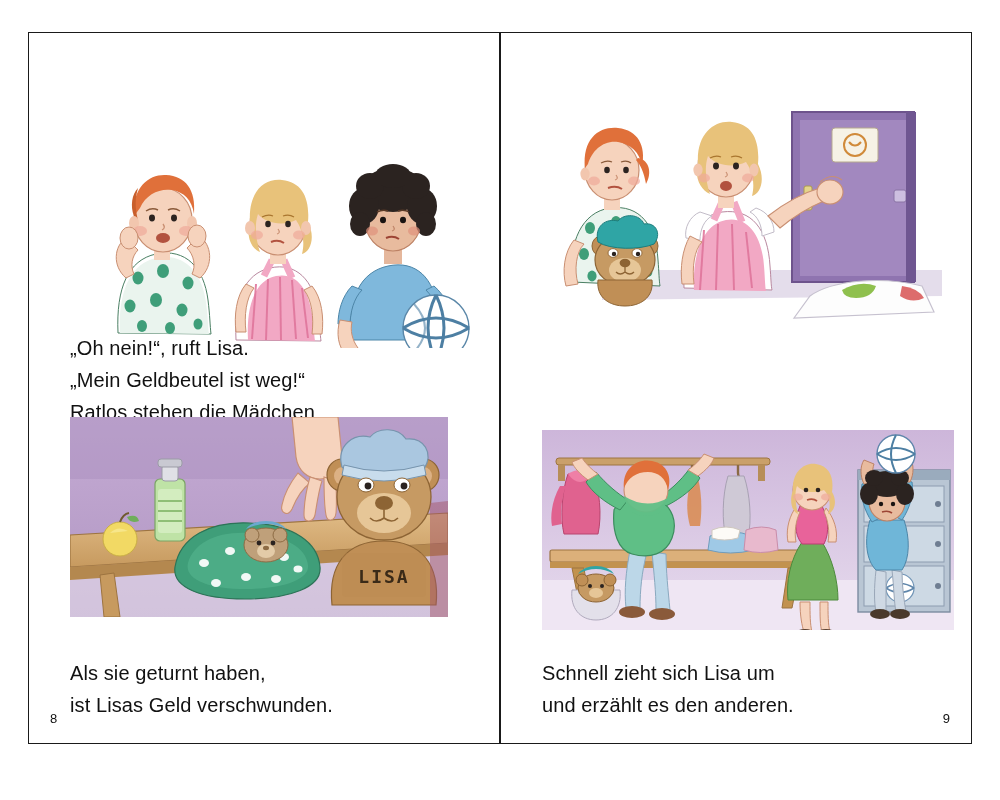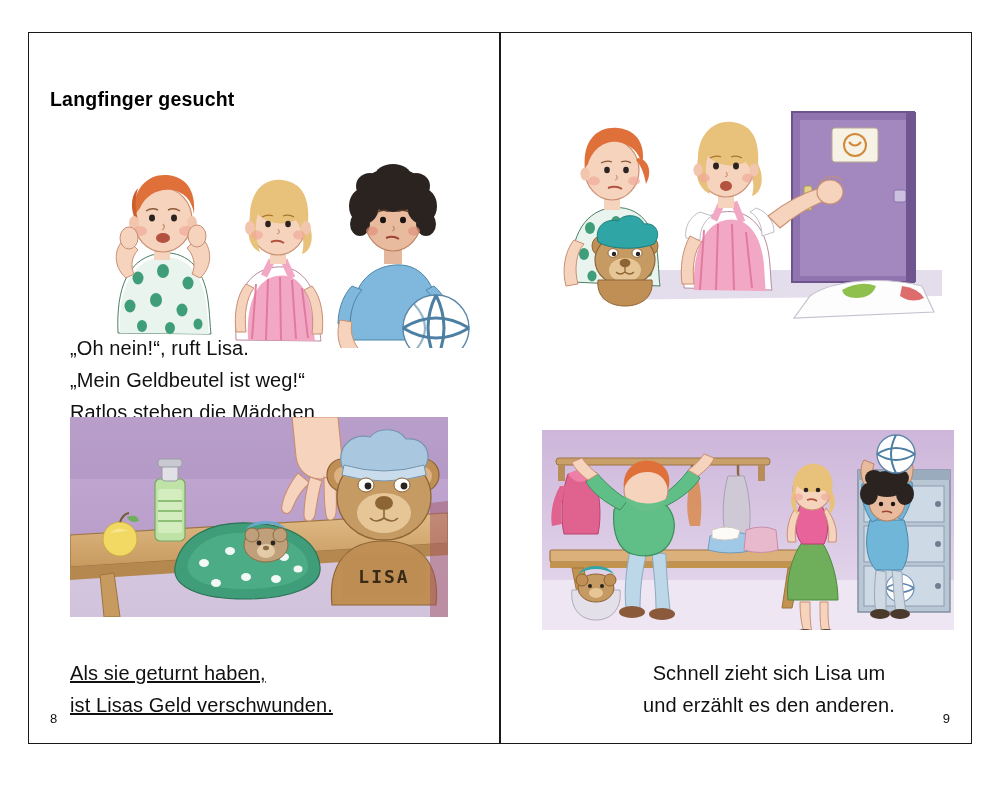--- a/index.html
+++ b/index.html
@@ -97,21 +97,20 @@
 <body>
 
 <div class="page-spread">
 
   <div class="frame"></div>
   <div class="gutter"></div>
 
   <div class="page page-left">
     <div class="page-inner">
 
-      <div class="chapter-title">Langfinger gesucht</div>
 
       <div class="illo" style="left:40px; top:96px; width:404px; height:220px;">
         <svg width="404" height="220" viewBox="0 0 404 220" xmlns="http://www.w3.org/2000/svg">
 
           <g>
 
             <path d="M50 205 C48 160 60 132 88 126 C118 120 136 140 140 172 C142 188 142 198 143 206 Z" fill="#ffffff" stroke="#4a7f63" stroke-width="1"></path>
             <path d="M52 205 C50 164 62 136 88 130 C116 124 134 144 138 174 C140 189 140 199 141 206 Z" fill="#eaf4ee"></path>
 
             <g fill="#3f9e79">
@@ -336,21 +335,21 @@
             <circle cx="76" cy="51" r="3.4" fill="#2b2320"></circle>
 
             <rect x="14" y="118" width="84" height="44" rx="4" fill="#b98a51" opacity=".35"></rect>
             <text x="56" y="148" font-family="DejaVu Sans Mono, monospace" font-size="18" font-weight="bold" fill="#3a2a18" text-anchor="middle" letter-spacing="2">LISA</text>
           </g>
 
           <path d="M360 86 L378 84 L378 200 L360 200 Z" fill="#a4576a" opacity=".5"></path>
         </svg>
       </div>
 
-      <div class="body-text" style="left:42px; top:625px; width:420px;text-decoration:underline;">Als sie geturnt haben,
+      <div class="body-text" style="left:42px; top:625px; width:420px;">Als sie geturnt haben,
 ist Lisas Geld verschwunden.</div>
 
       <div class="page-number pn-left">8</div>
     </div>
   </div>
 
   <div class="page page-right">
     <div class="page-inner">
 
       <div class="illo" style="left:42px; top:58px; width:400px; height:240px;">
@@ -597,20 +596,20 @@
             <path d="M28 54 q6 -2 10 1" stroke="#9c4434" stroke-width="1.6" fill="none"></path>
           </g>
 
           <circle cx="354" cy="24" r="19" fill="#ffffff" stroke="#5f86ab" stroke-width="1.4"></circle>
           <path d="M335 24 q19 -12 38 0" stroke="#4d7fa3" stroke-width="2" fill="none"></path>
           <path d="M335 24 q19 12 38 0" stroke="#4d7fa3" stroke-width="2" fill="none"></path>
           <path d="M354 5 q-10 19 0 38" stroke="#4d7fa3" stroke-width="2" fill="none"></path>
         </svg>
       </div>
 
-      <div class="body-text" style="left:54px; top:625px; width:430px;text-align:center;">Schnell zieht sich Lisa um
+      <div class="body-text" style="left:42px; top:625px; width:430px;">Schnell zieht sich Lisa um
 und erzählt es den anderen.</div>
 
       <div class="page-number pn-right">9</div>
     </div>
   </div>
 
 </div>
 
 </body></html>

